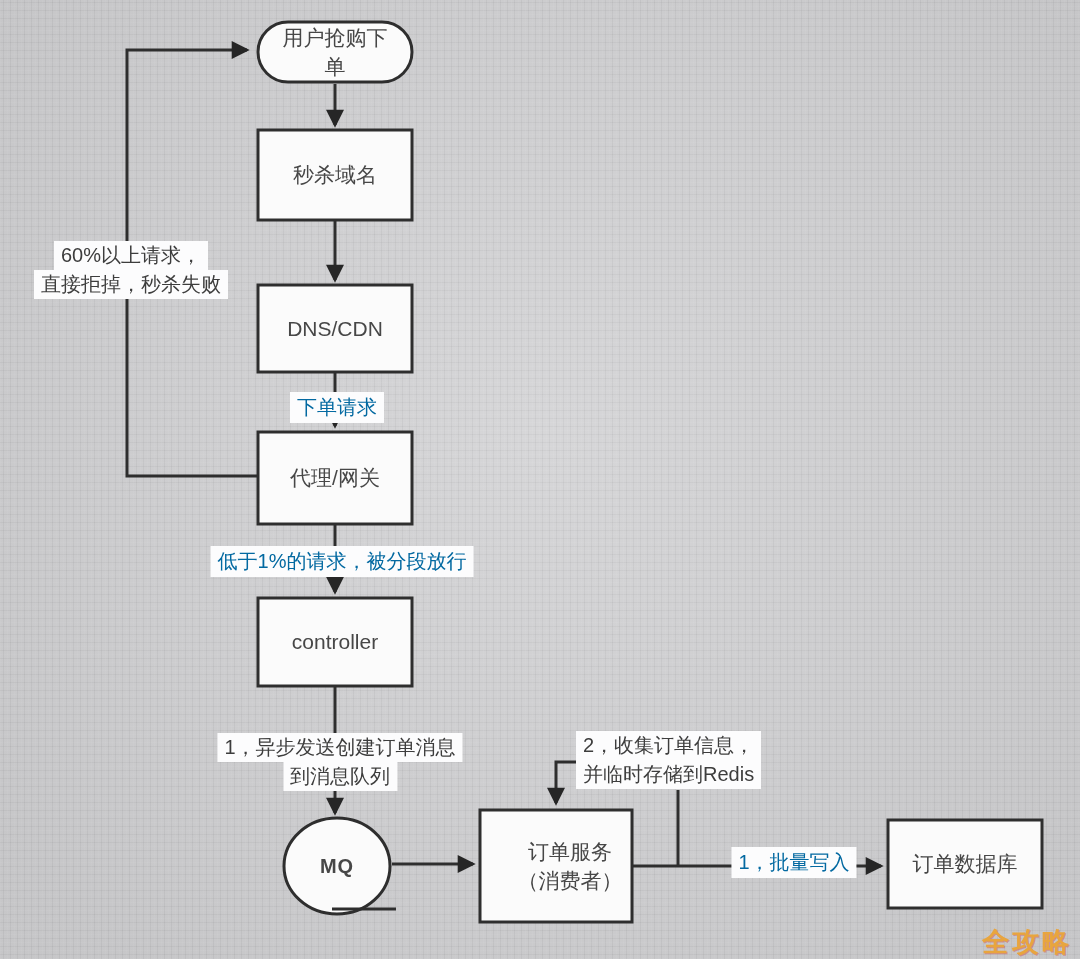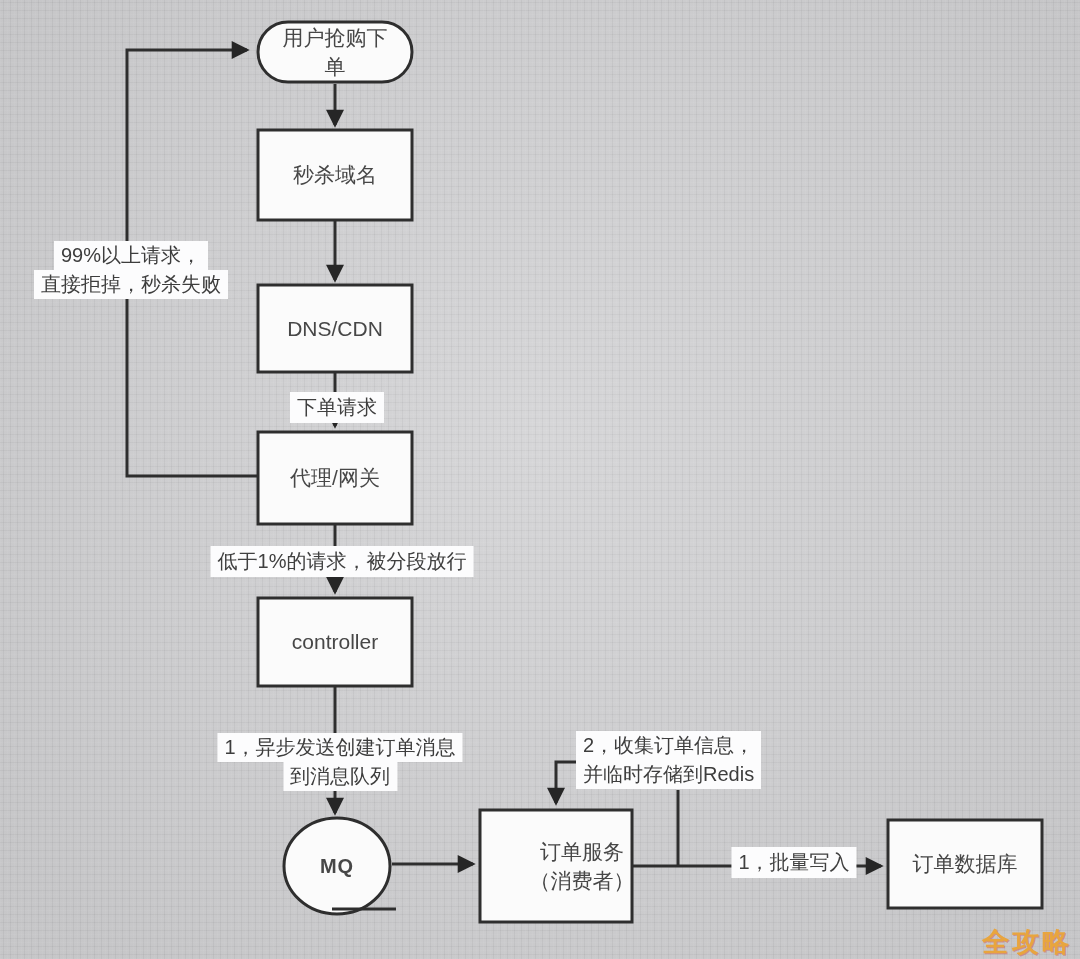--- a/index.html
+++ b/index.html
@@ -16,21 +16,21 @@
       repeating-linear-gradient(90deg, rgba(255,255,255,.055) 0 1px, rgba(0,0,0,0) 1px 3px, rgba(0,0,0,.045) 3px 4px, rgba(0,0,0,0) 4px 7px),
       repeating-linear-gradient(0deg, rgba(255,255,255,.05) 0 1px, rgba(0,0,0,0) 1px 4px, rgba(0,0,0,.04) 4px 5px, rgba(0,0,0,0) 5px 8px);
   }
   svg.layer{position:absolute;left:0;top:0;}
   .node-label{
     position:absolute;display:flex;align-items:center;justify-content:center;
     color:#474747;font-size:21px;text-align:center;line-height:1.4;
   }
   .node-label .wrapbox{width:118px;}
   .lbl{
-    position:absolute;background:#fcfcfd;color:#404040;
+    position:absolute;background:#fcfcfd;color:#0369a1;
     font-size:20px;line-height:1.35;padding:2px 7px;white-space:nowrap;
   }
   .lbl2{
     position:absolute;color:#3d3d3d;font-size:20px;line-height:1.35;
     text-align:center;white-space:nowrap;
   }
   .lbl2 .line{display:inline-block;background:#fcfcfd;padding:1px 7px;}
   .center-x{transform:translateX(-50%);}
   #watermark{
     position:absolute;right:8px;top:924px;
@@ -83,34 +83,34 @@
   </div>
   <div class="node-label" style="left:258px;top:432px;width:154px;height:92px;text-align:right;">
     <span>代理/网关</span>
   </div>
   <div class="node-label" style="left:258px;top:598px;width:154px;height:88px;">
     <span>controller</span>
   </div>
   <div class="node-label" style="left:285px;top:818px;width:104px;height:96px;font-size:20px;letter-spacing:1px;font-weight:bold;">
     <span>MQ</span>
   </div>
-  <div class="node-label" style="left:488px;top:810px;width:152px;height:112px;padding-left:18px;">
+  <div class="node-label" style="left:476px;top:810px;width:152px;height:112px;padding-left:18px;">
     <div>
       <div>订单服务</div>
       <div>（消费者）</div>
     </div>
   </div>
   <div class="node-label" style="left:888px;top:820px;width:154px;height:88px;">
     <span>订单数据库</span>
   </div>
 
   <div class="lbl center-x" style="left:337px;top:392px;">下单请求</div>
 
   <div class="lbl2 center-x" style="left:131px;top:241px;">
-    <span class="line">99%以上请求，</span><br>
+    <span class="line">60%以上请求，</span><br>
     <span class="line">直接拒掉，秒杀失败</span>
   </div>
 
   <div class="lbl center-x" style="left:342px;top:546px;">低于1%的请求，被分段放行</div>
 
   <div class="lbl2 center-x" style="left:340px;top:733px;">
     <span class="line">1，异步发送创建订单消息</span><br>
     <span class="line">到消息队列</span>
   </div>
 

